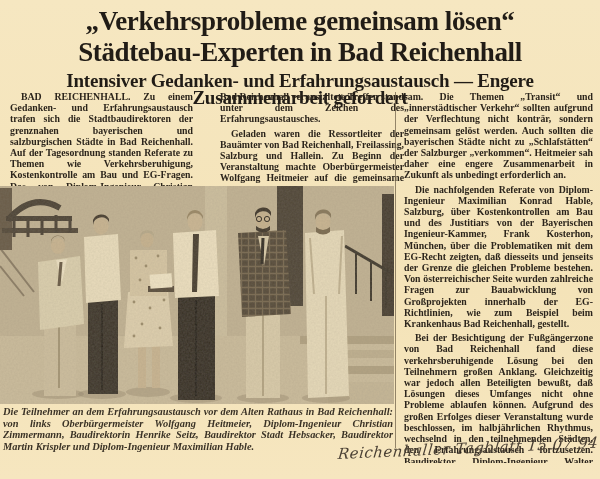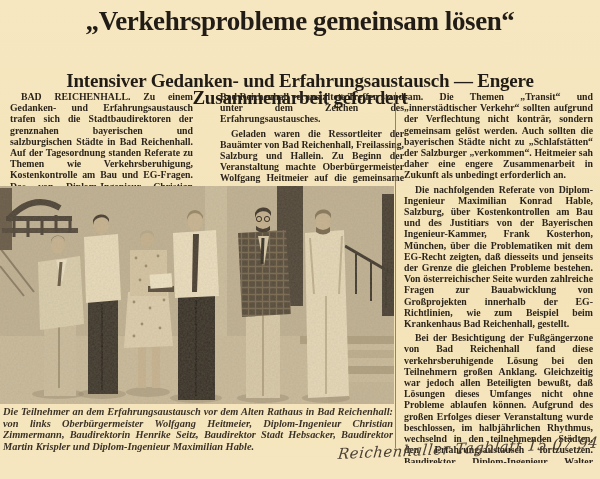--- a/index.html
+++ b/index.html
@@ -59,20 +59,21 @@
     transform-origin:left center;
   }
 </style>
 </head>
 <body>
 
 <div class="page">
 
   <div class="headline">
     <div>„Verkehrsprobleme gemeinsam lösen“</div>
+    <div>Städtebau-Experten in Bad Reichenhall</div>
   </div>
 
   <div class="subheadline">Intensiver Gedanken- und Erfahrungsaustausch — Engere Zusammenarbeit gefordert</div>
 
   <div class="col col1">
     <p class="indent">BAD REICHENHALL. Zu einem Gedanken- und Erfahrungsaustausch trafen sich die Stadtbaudirektoren der grenznahen bayerischen und salzburgischen Städte in Bad Reichenhall. Auf der Tagesordnung standen Referate zu Themen wie Verkehrsberuhigung, Kostenkontrolle am Bau und EG-Fragen. Das von Diplom-Ingenieur Christian Zimmermann gemeinsam mit der Stadt</p>
   </div>
 
   <div class="col col2">
     <p>Bad Reichenhall veranstaltete Treffen stand unter dem Zeichen des Erfahrungsaustausches.</p>

